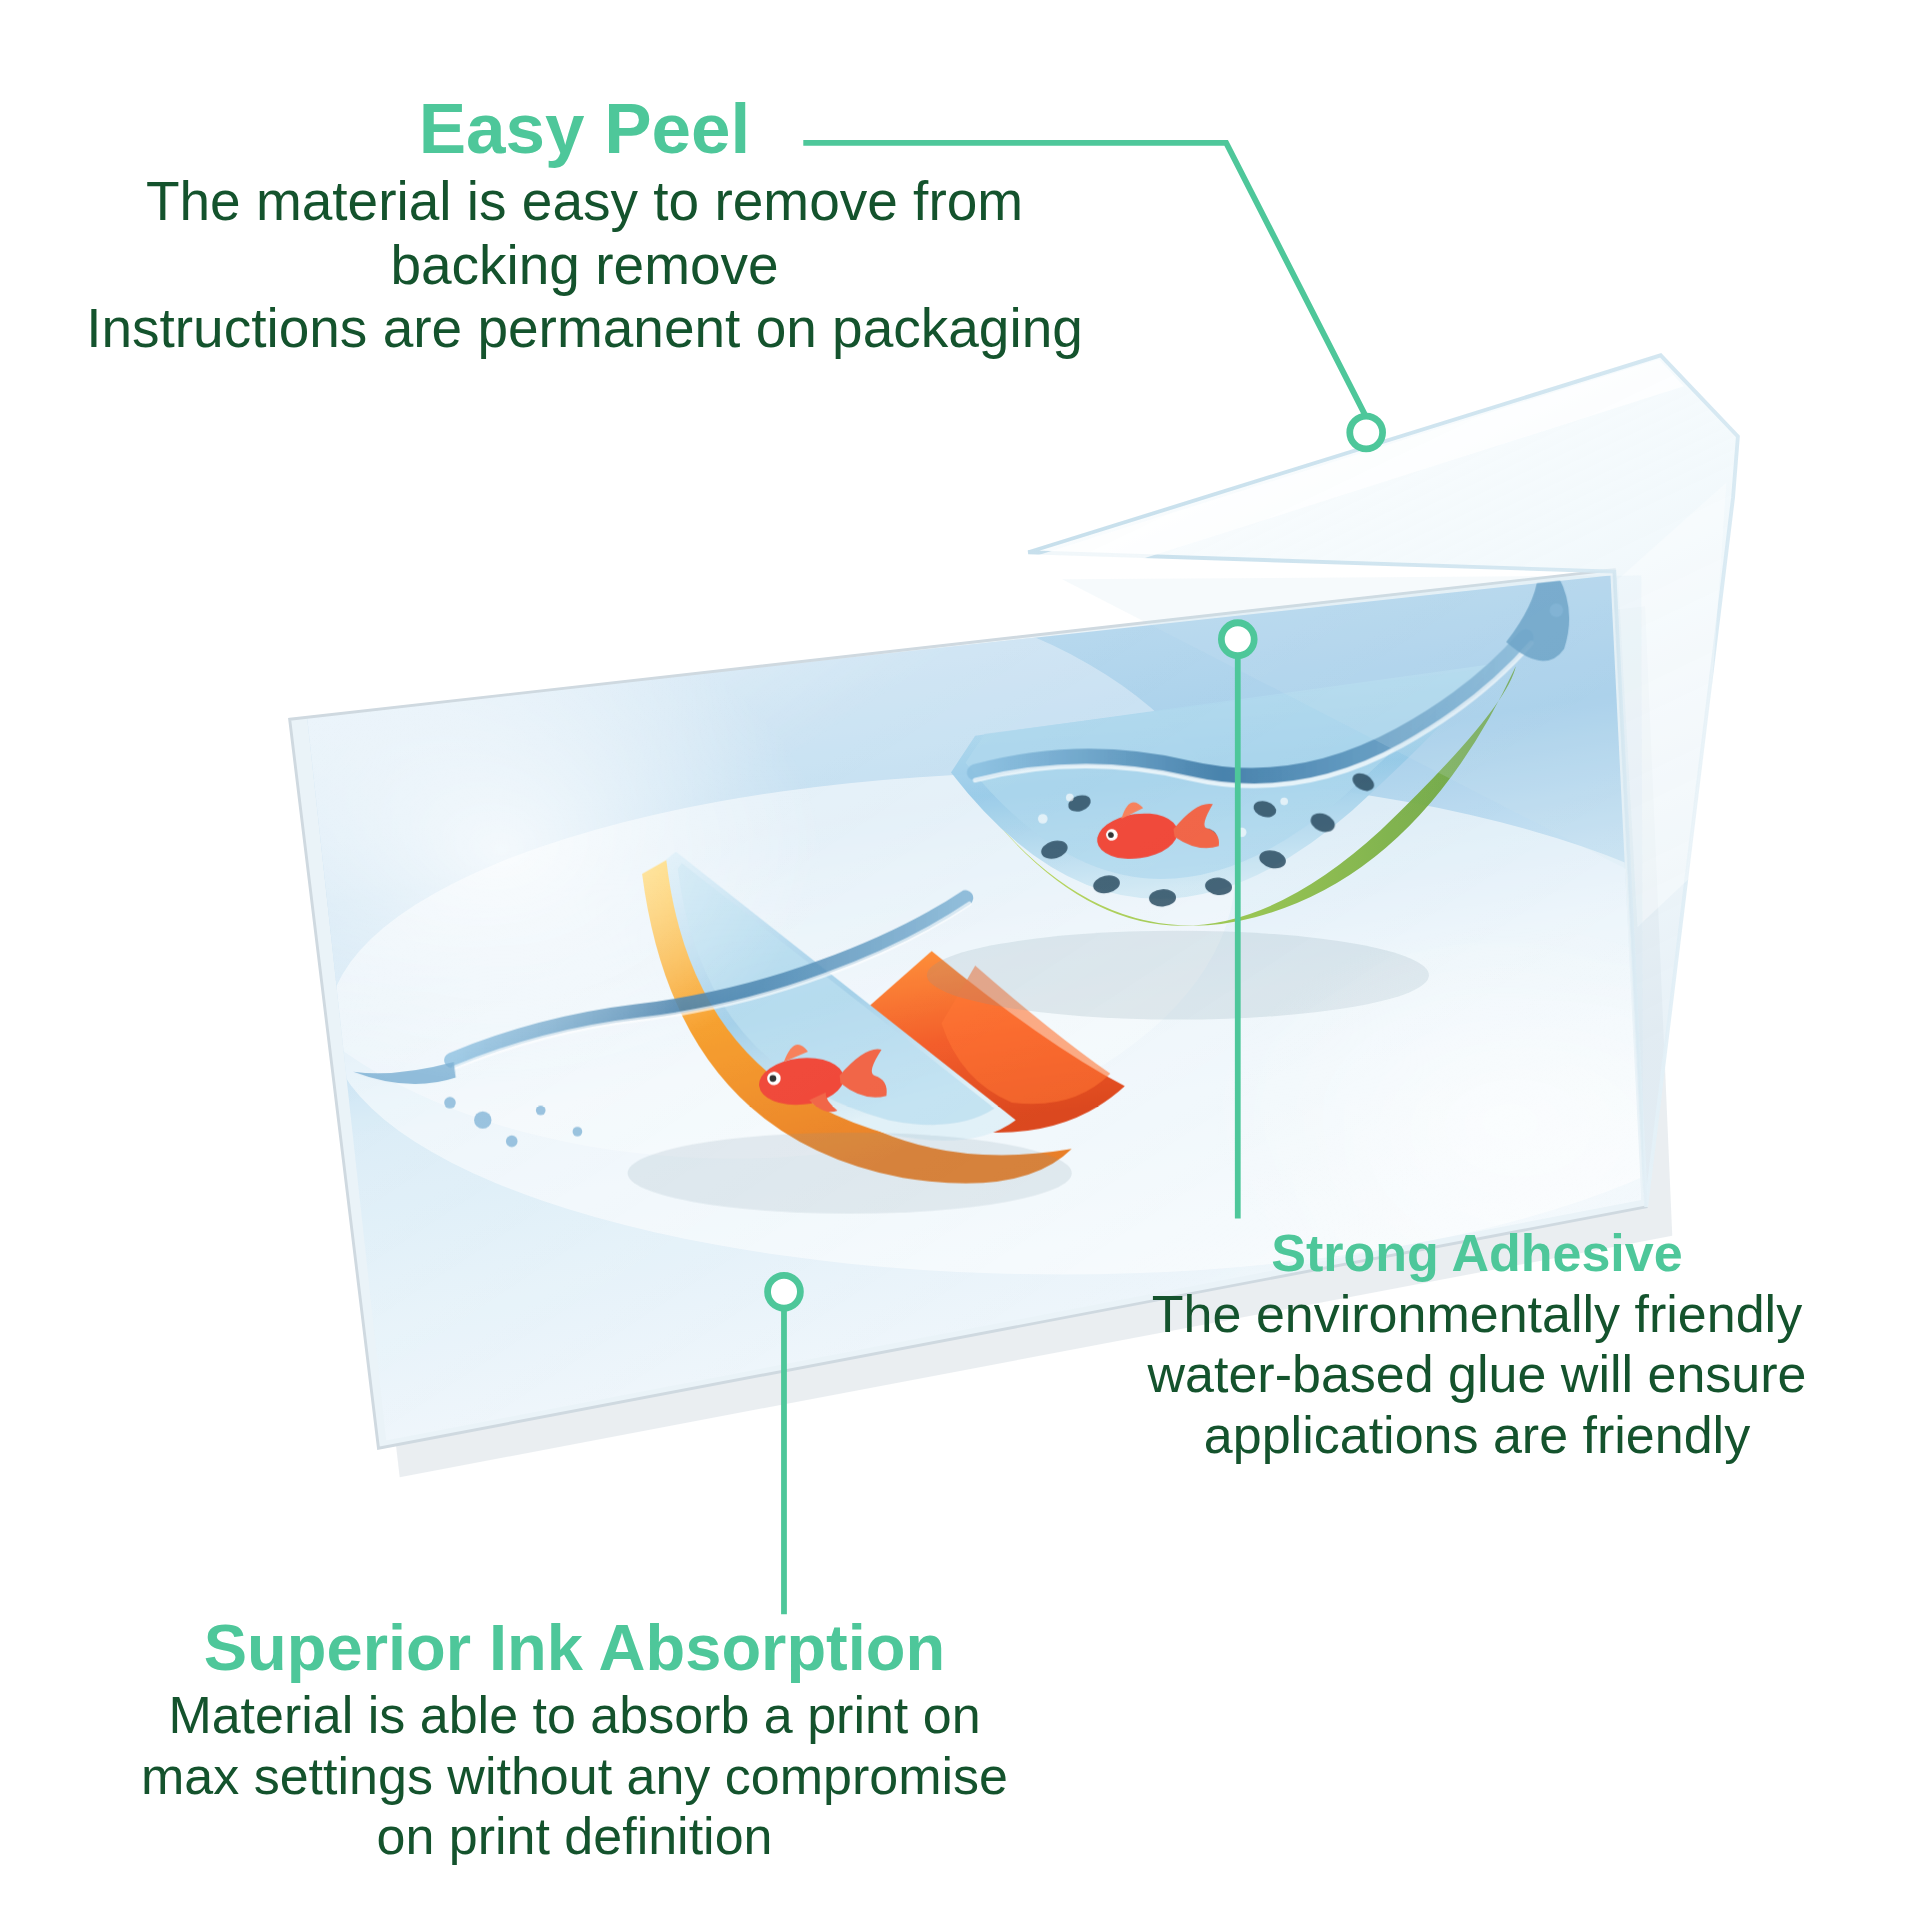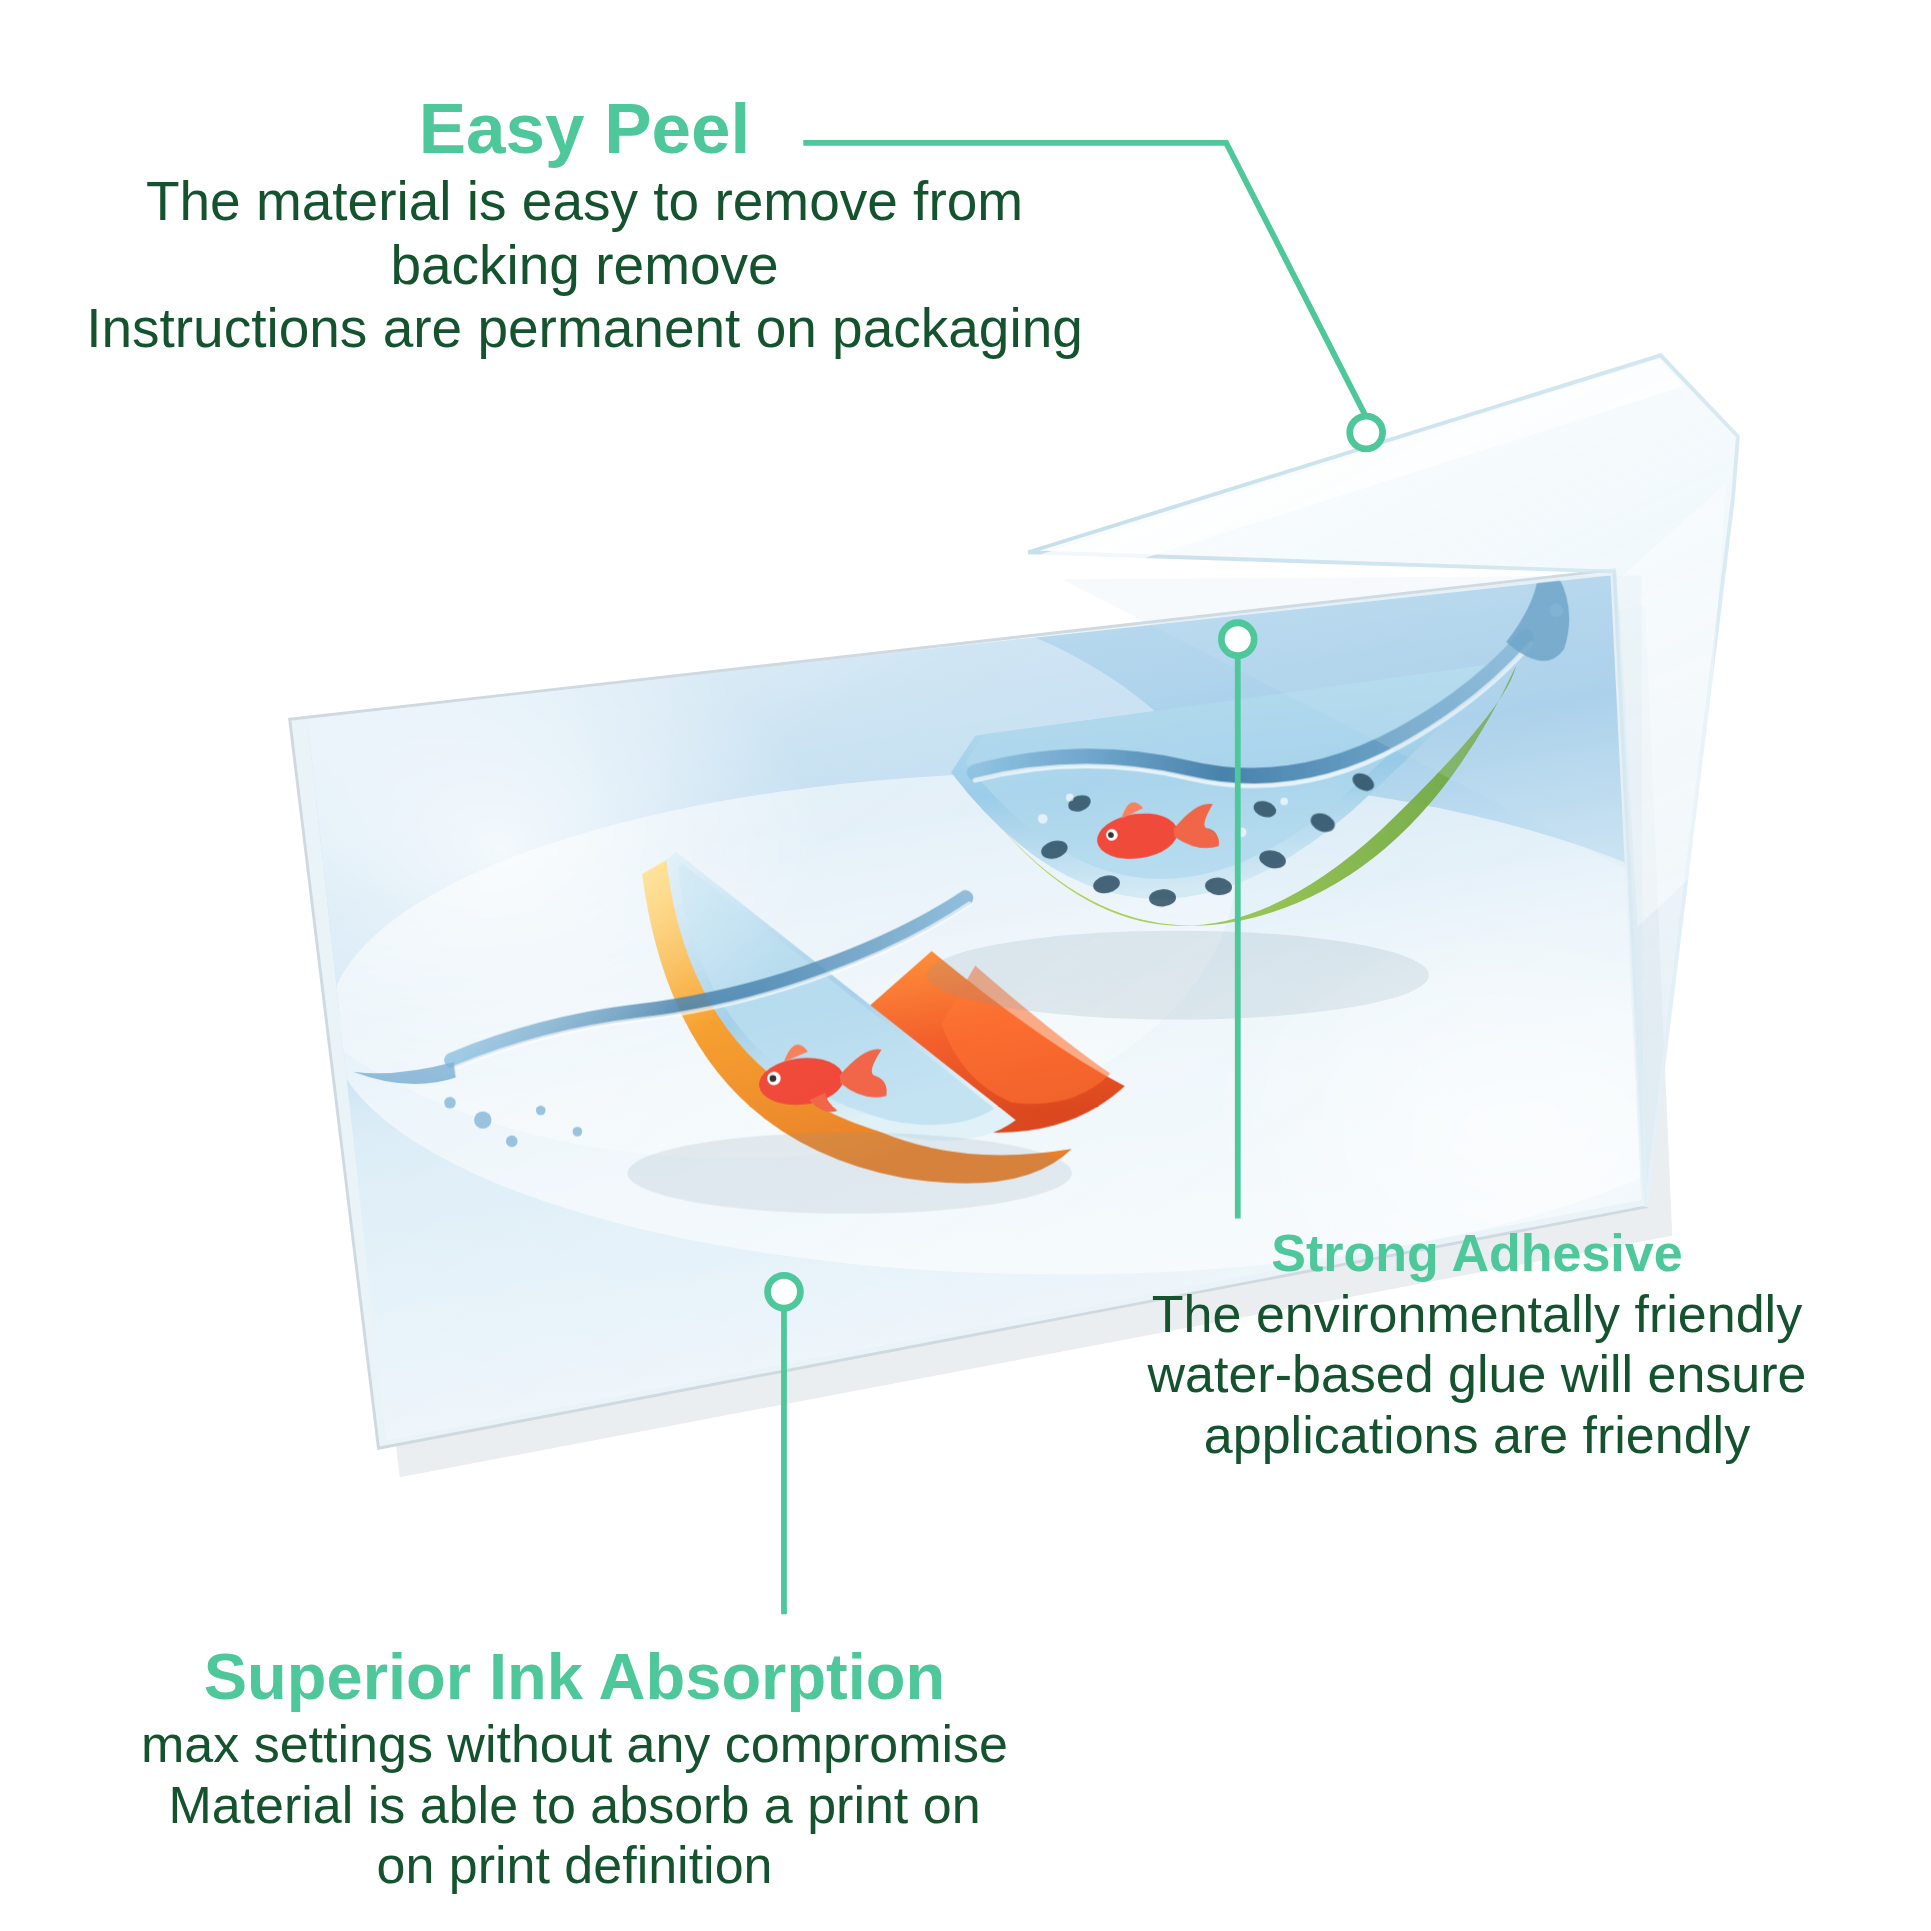--- a/index.html
+++ b/index.html
@@ -58,21 +58,20 @@
   }
   #callout-strong-adhesive .heading { font-size: 52px; text-align: center; }
   #callout-strong-adhesive .body { font-size: 52px; }
 
   
   #callout-ink-absorption {
     left: 29px;
     top: 1614px;
     width: 1091px;
     text-align: center;
-    margin-top: 29px;
   }
   #callout-ink-absorption .heading { font-size: 65px; text-align: center; }
   #callout-ink-absorption .body { font-size: 52px; }
 
   
   #leaders {
     position: absolute;
     left: 0; top: 0;
     width: 1931px; height: 1931px;
     pointer-events: none;
@@ -289,19 +288,19 @@
 
   <div class="callout" id="callout-strong-adhesive">
     <div class="heading">Strong Adhesive</div>
     <div class="body">The environmentally friendly</div>
     <div class="body">water-based glue will ensure</div>
     <div class="body">applications are friendly</div>
   </div>
 
   <div class="callout" id="callout-ink-absorption">
     <div class="heading">Superior Ink Absorption</div>
+    <div class="body">Material is able to absorb a print on</div>
     <div class="body">max settings without any compromise</div>
-    <div class="body">Material is able to absorb a print on</div>
     <div class="body">on print definition</div>
   </div>
 
 </div>
 
 
 </body></html>

